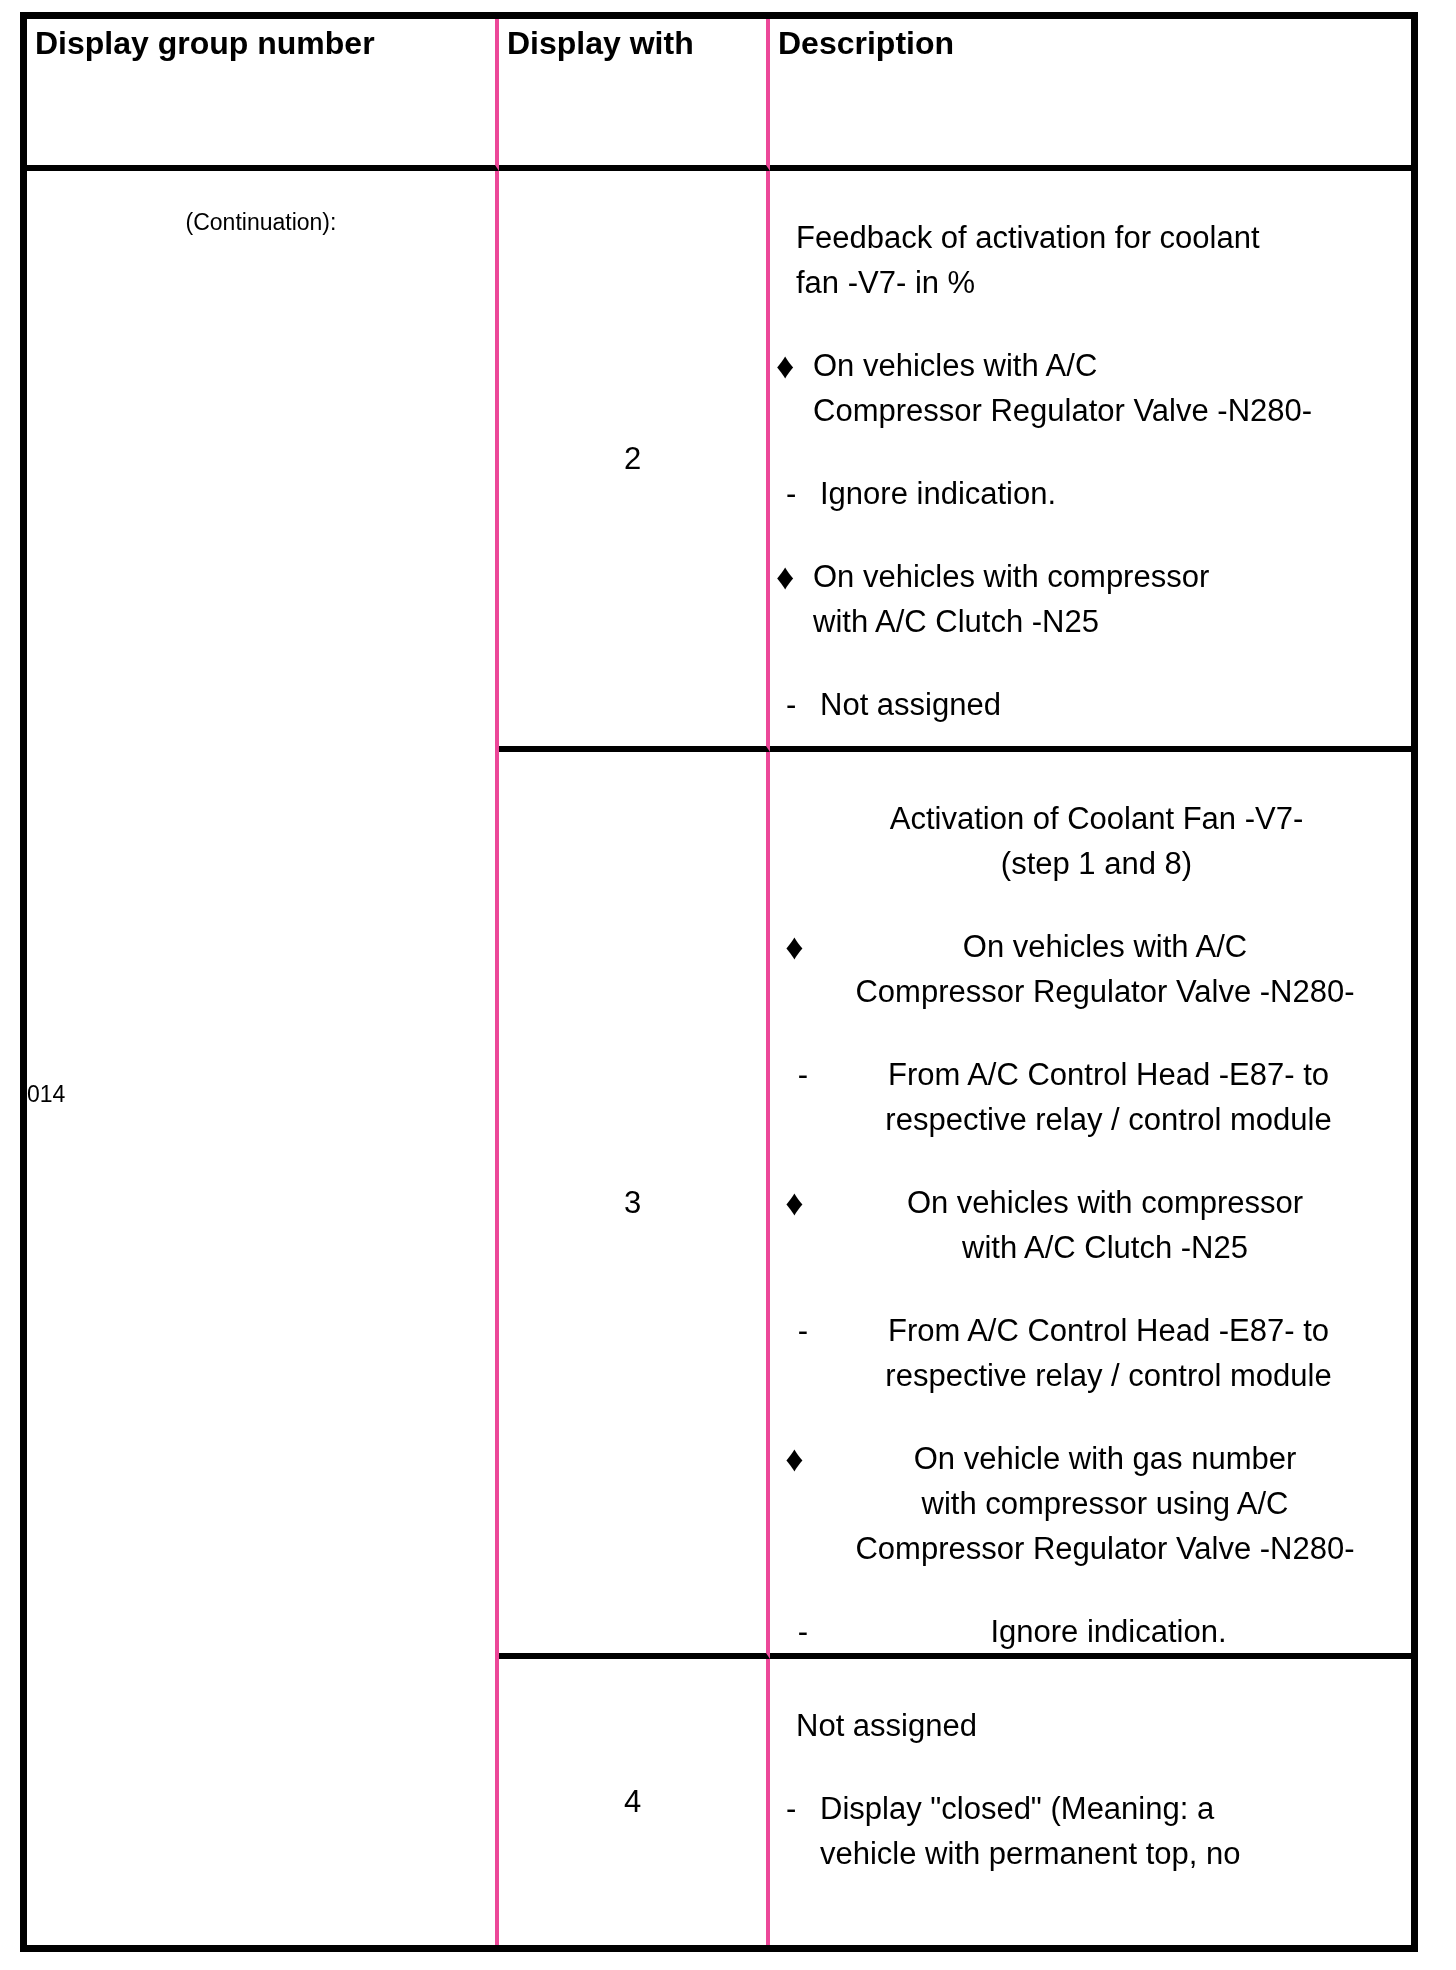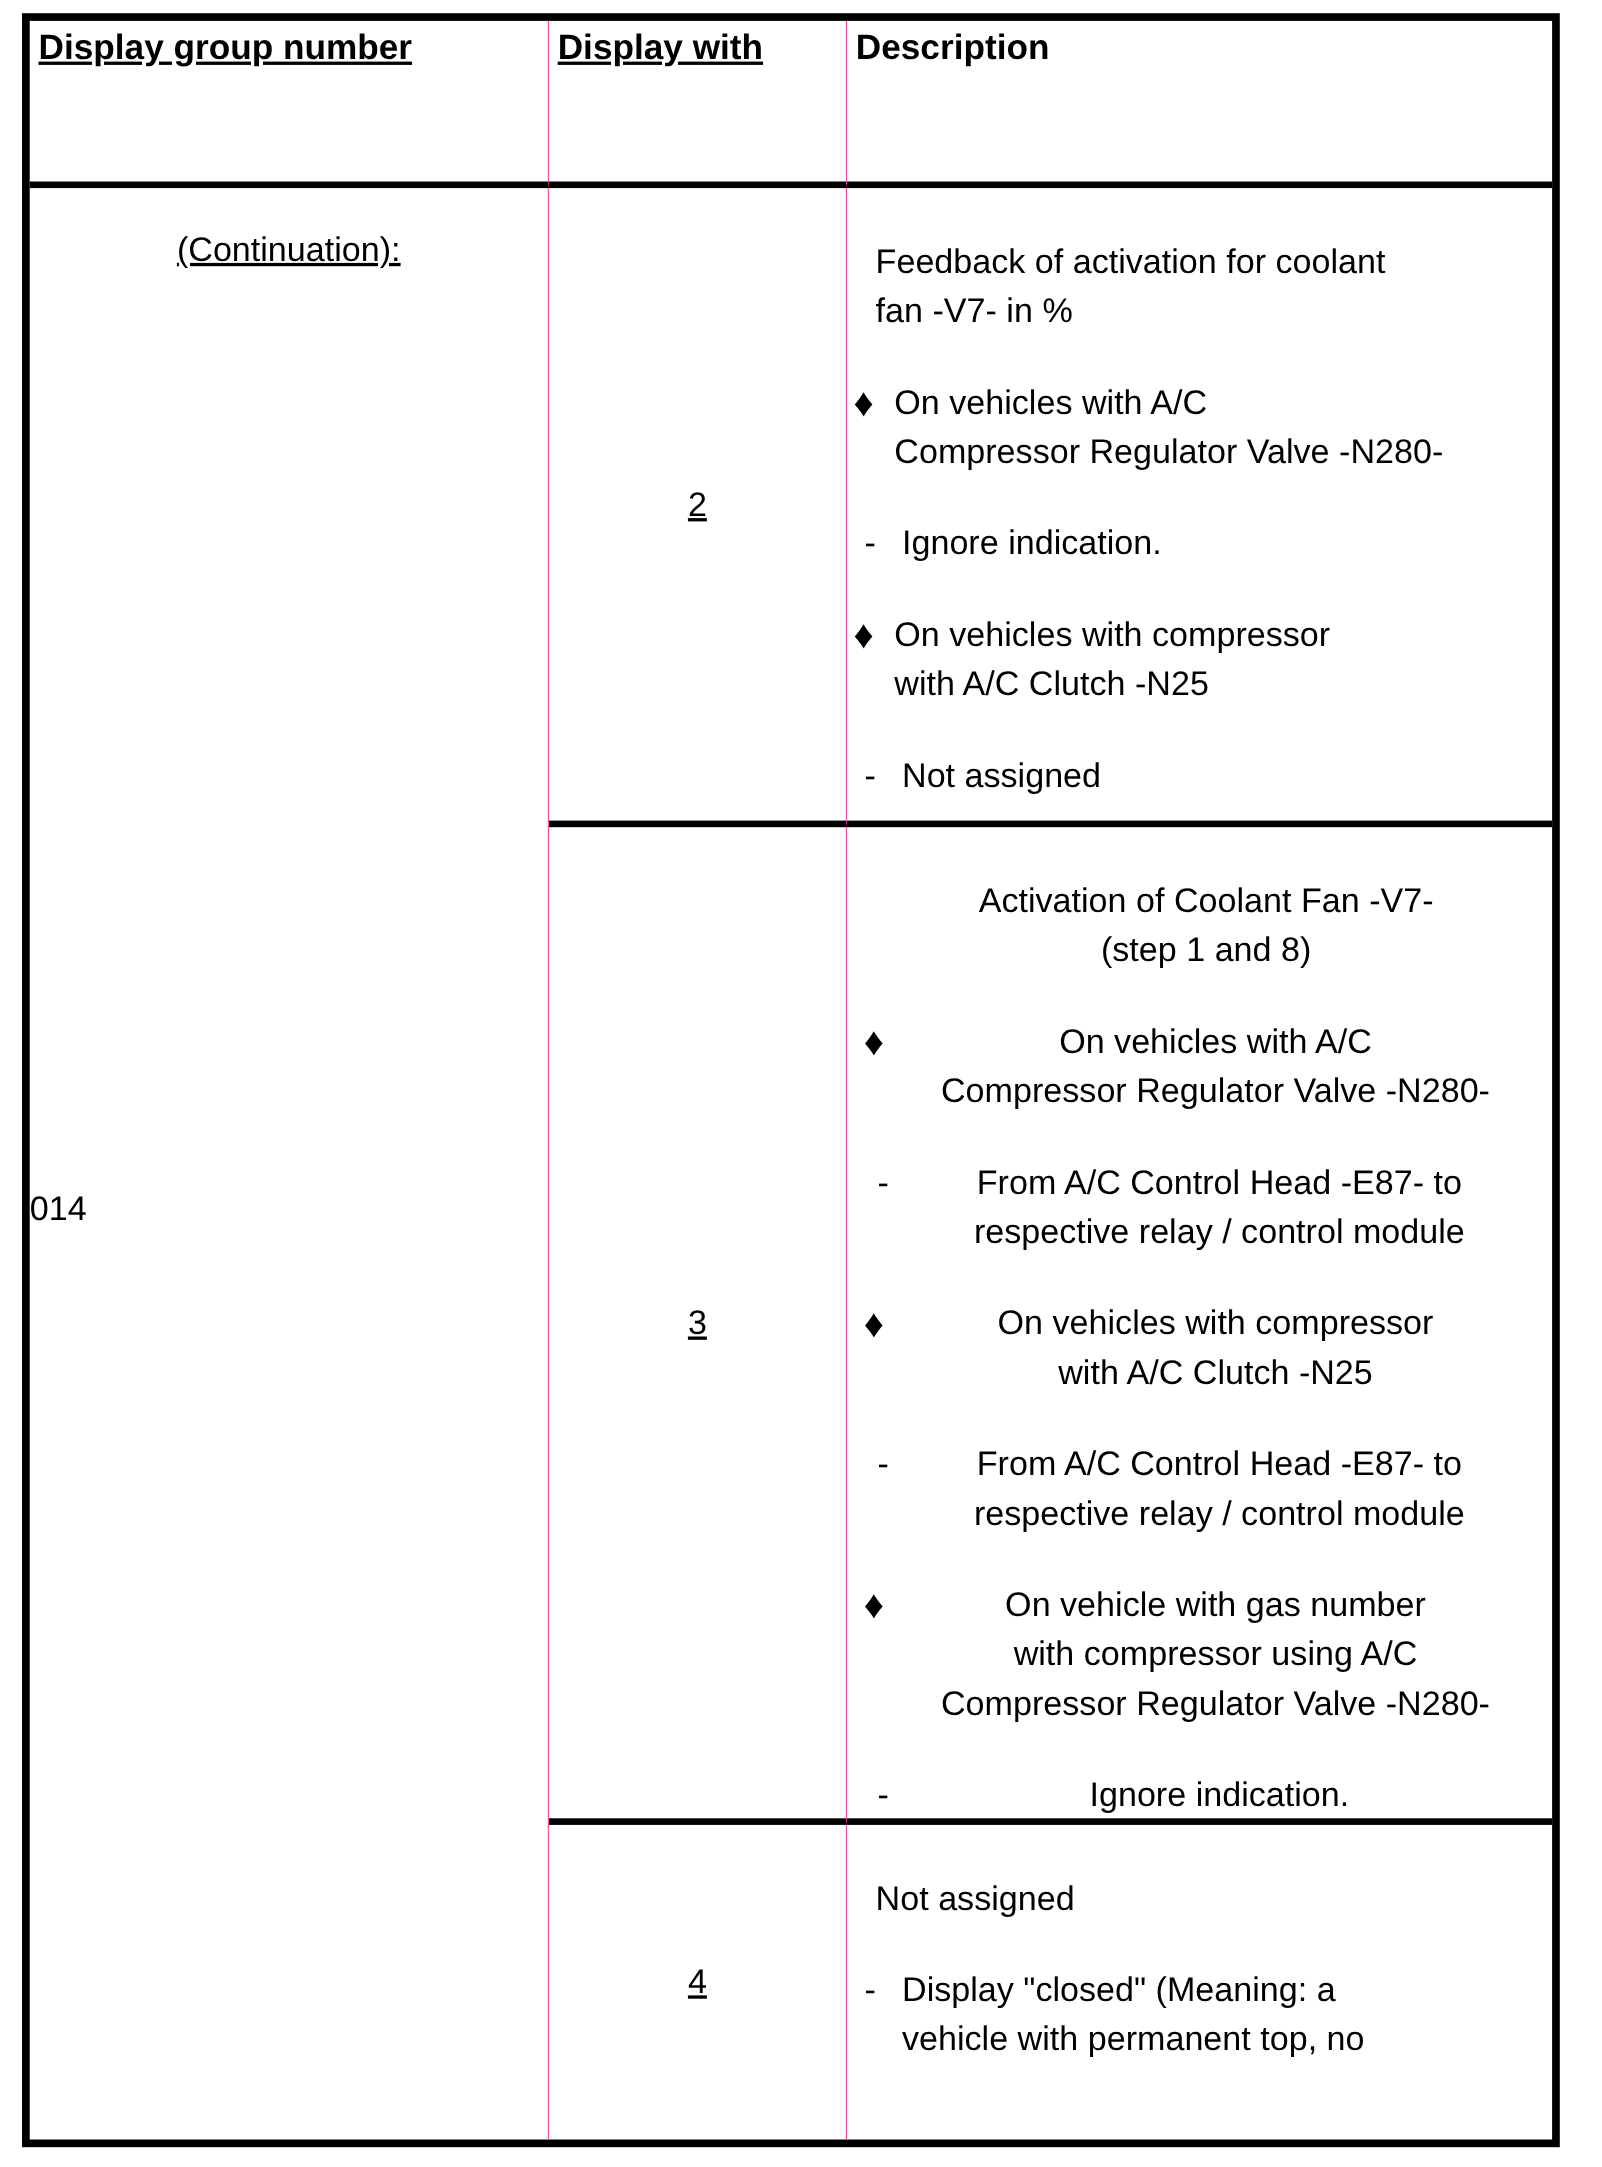--- a/index.html
+++ b/index.html
@@ -24,38 +24,38 @@
     box-sizing: border-box;
     border: 7px solid #000000;
     display: grid;
     grid-template-columns: 472px 271px 1fr;
     grid-template-rows: 152px 581px 907px 1fr;
   }
   .cell {
     box-sizing: border-box;
     overflow: hidden;
   }
-  .b-right  { border-right: 1px solid #ec4899; text-decoration: underline; }
+  .b-right  { border-right: 4px solid #ec4899; }
   .b-bottom { border-bottom: 6px solid #000000; }
 
   
   .head-cell {
     font-size: 32px;
     font-weight: bold;
     padding: 6px 4px 0 8px;
     letter-spacing: 0px;
     white-space: nowrap;
   }
 
   
   .group-cell {
     grid-column: 1;
     grid-row: 2 / 5;
     position: relative;
-    font-size: 31px;
+    font-size: 23px;
   }
   .continuation {
     margin-top: 38px;
     text-align: center;
   }
   .group-number {
     position: absolute;
     top: 910px;
     left: 0;
     width: 100%;

